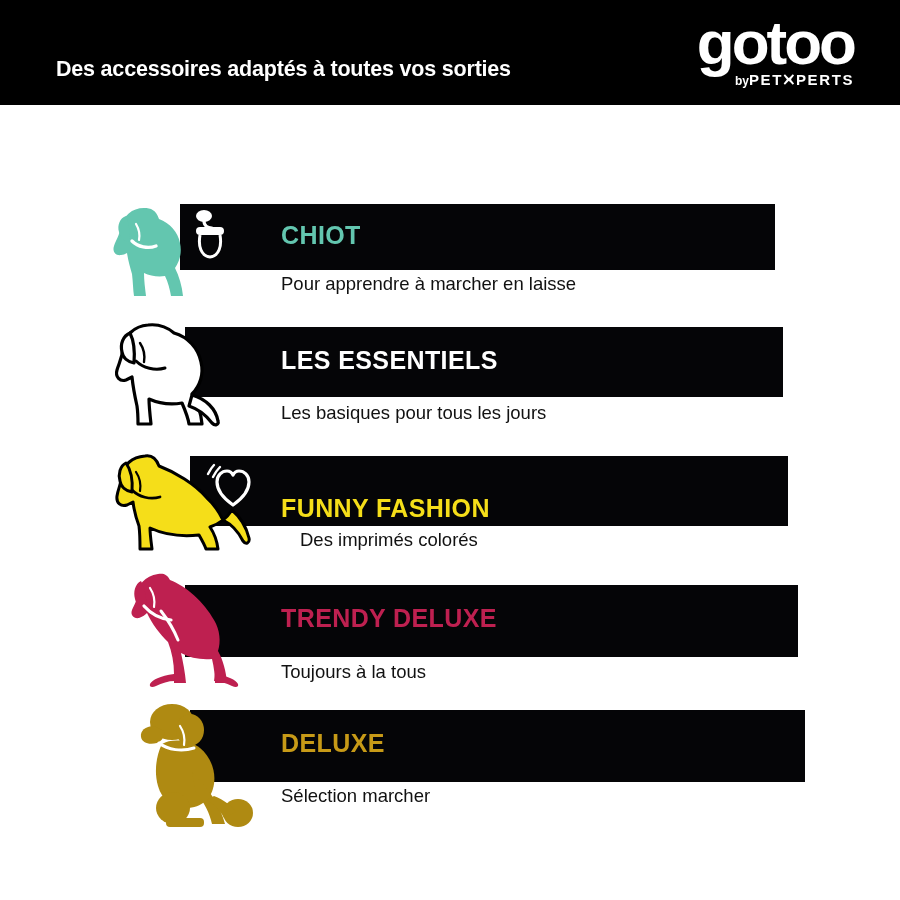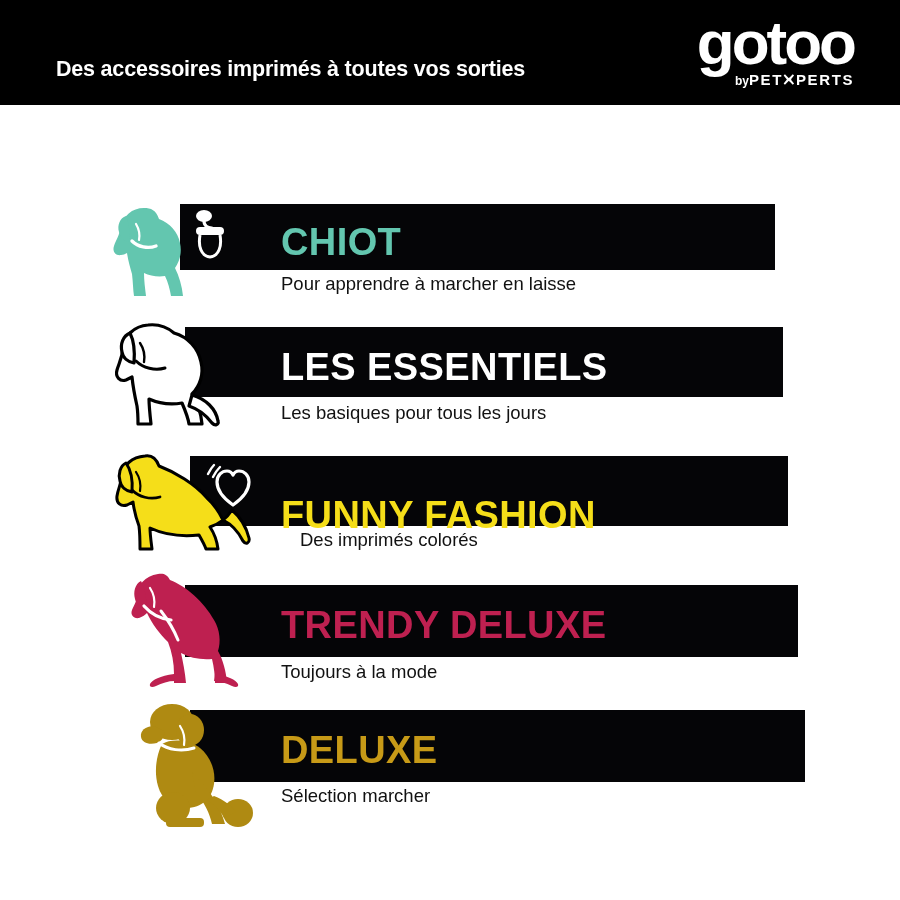--- a/index.html
+++ b/index.html
@@ -54,21 +54,21 @@
   #logo-sub .xmark svg{position:absolute;left:0;top:0;}
 
   
   .row{position:absolute;left:0;width:900px;}
   .bar{
     position:absolute;
     background:#050507;
   }
   .bar-title{
     position:absolute;
-    font-size:38px;
+    font-size:25px;
     font-weight:bold;
     letter-spacing:0.4px;
     white-space:nowrap;
   }
   .bar-sub{
     position:absolute;
     color:#111111;
     font-size:18.5px;
     font-weight:normal;
     white-space:nowrap;
@@ -103,21 +103,21 @@
 
   #row-deluxe .bar{left:190px;top:710px;width:615px;height:72px;}
   #row-deluxe .bar-title{left:281px;top:729px;color:#C79A17;}
   #row-deluxe .bar-sub{left:281px;top:785px;}
   #row-deluxe .dog{left:132px;top:700px;width:134px;height:132px;}
 </style>
 </head>
 <body>
 
 <div id="header">
-  <div id="header-title">Des accessoires imprimés à toutes vos sorties</div>
+  <div id="header-title">Des accessoires adaptés à toutes vos sorties</div>
 
   <div id="logo">
     <div id="logo-word">gotoo</div>
     <div id="logo-sub">
       <span class="by">by</span><span class="pe">PET</span><span class="xmark"><svg viewBox="0 0 20 20" width="13" height="13">
             <path d="M3 2 L9 8 L15 2 L17 4 L12 10 L17 16 L15 18 L9 12 L3 18 L1 16 L6 10 L1 4 Z" fill="#ffffff"></path>
             <circle cx="10" cy="10" r="2.6" fill="#ffffff"></circle>
           </svg></span><span class="pe">PERTS</span>
     </div>
   </div>
@@ -222,21 +222,21 @@
         <path d="M46 106 C32 108 24 112 22 116 C21 119 24 120 28 118 C34 115 40 113 47 113 Z"></path>
         <path d="M87 106 C100 108 108 112 110 116 C111 119 108 120 104 118 C98 115 92 113 86 113 Z"></path>
       </g>
       <path d="M16 38 C23 46 33 51 43 52" stroke="#ffffff" stroke-width="3.2" fill="none" stroke-linecap="round"></path>
       <path d="M33 43 C40 52 46 62 50 72" stroke="#ffffff" stroke-width="3" fill="none" stroke-linecap="round"></path>
       <path d="M22 20 C26 26 27 33 26 39" stroke="#ffffff" stroke-width="2.2" fill="none" stroke-linecap="round"></path>
     </svg>
   </div>
 
   <div class="bar-title">TRENDY DELUXE</div>
-  <div class="bar-sub">Toujours à la mode</div>
+  <div class="bar-sub">Toujours à la tous</div>
 </div>
 
 <div class="row" id="row-deluxe">
   <div class="bar"></div>
 
   <div class="dog">
     <svg viewBox="0 0 134 132" width="134" height="132">
       <g fill="#AF8A12">
         <ellipse cx="40" cy="22" rx="22" ry="18"></ellipse>
         <ellipse cx="58" cy="30" rx="14" ry="16"></ellipse>

